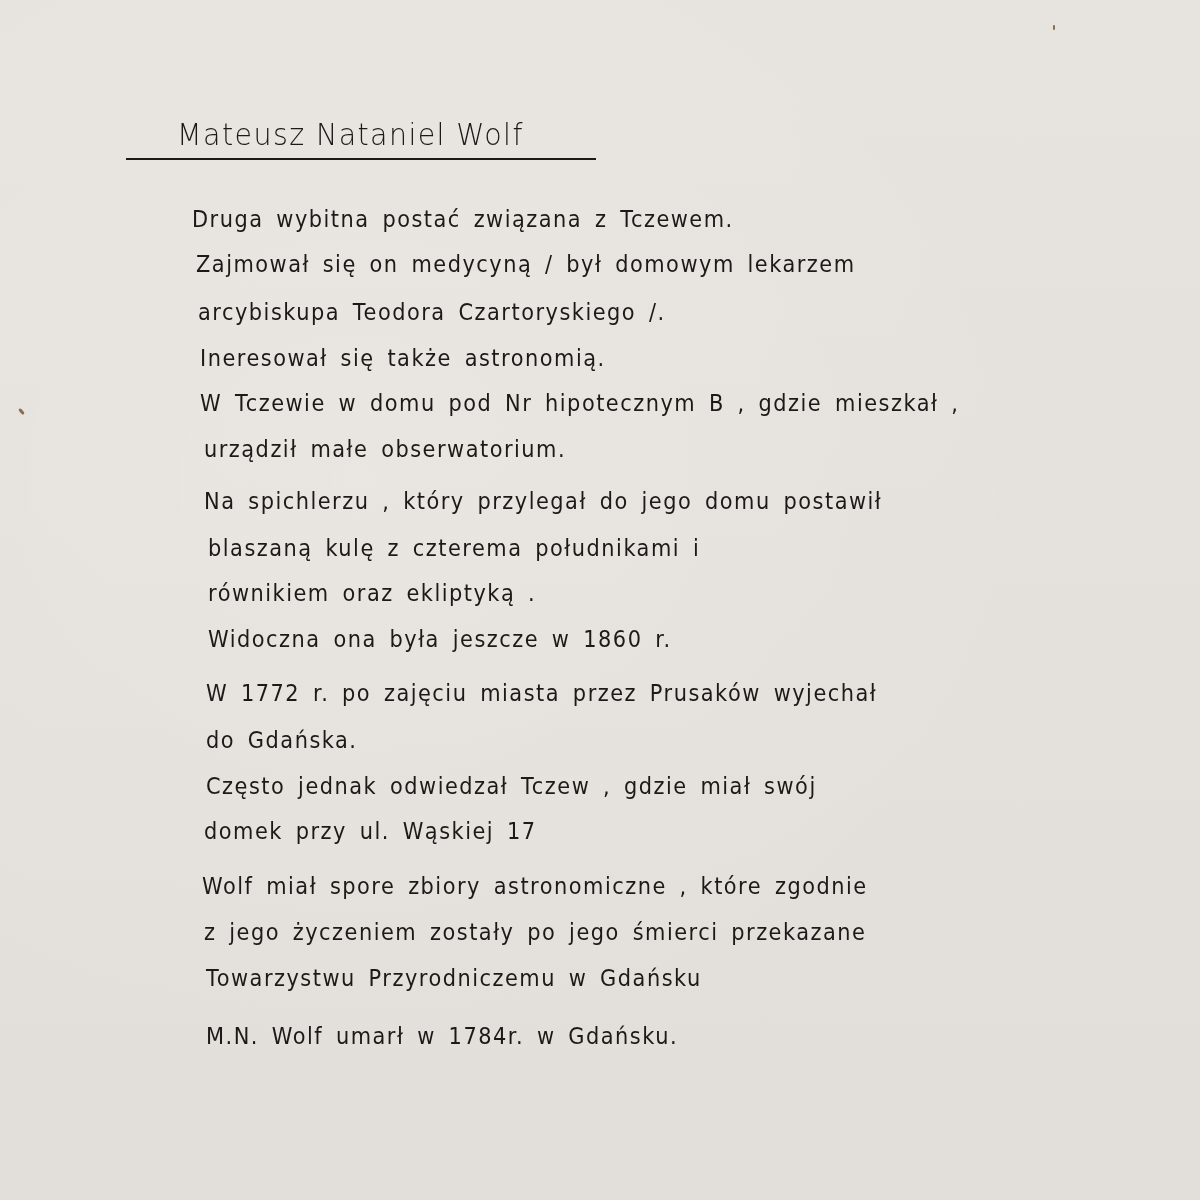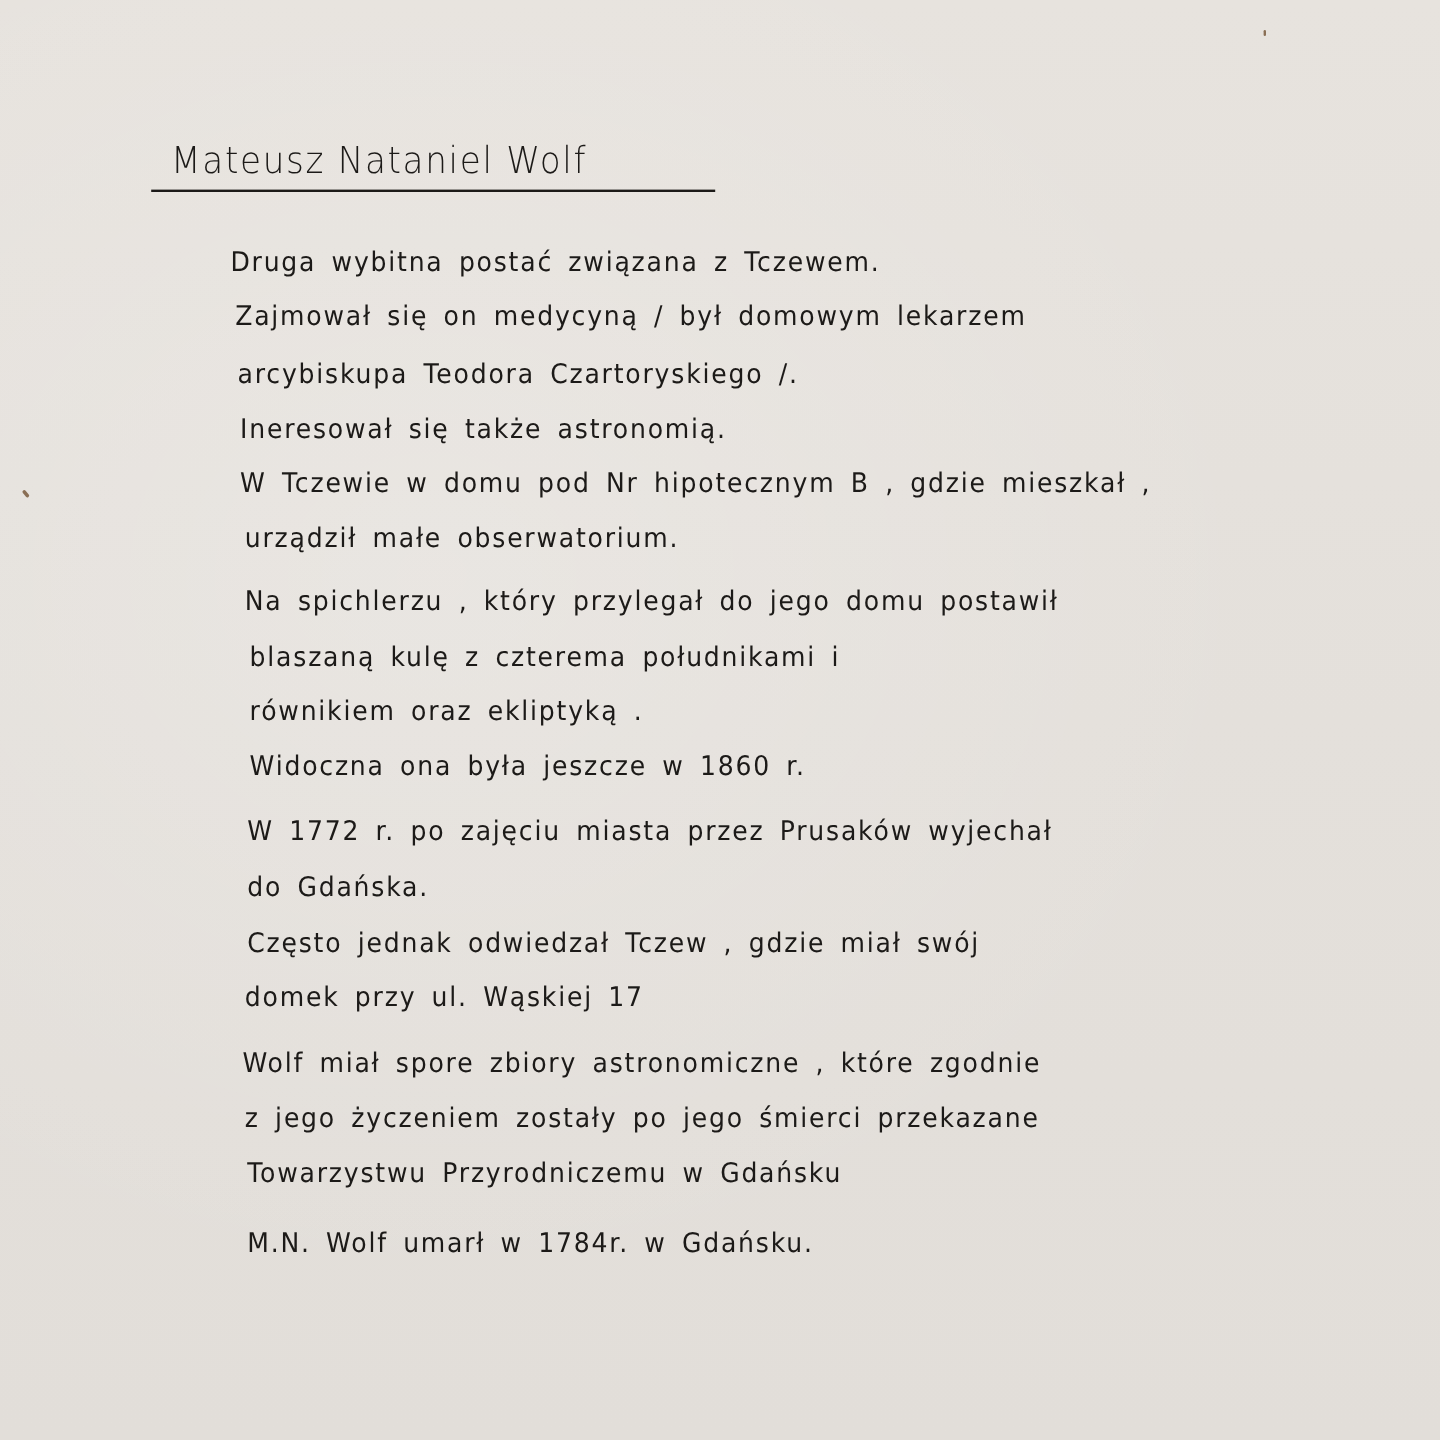--- a/index.html
+++ b/index.html
@@ -14,20 +14,21 @@
       overflow: hidden;
       font-family: "DejaVu Sans", sans-serif;
       color: #1c1a18;
     }
     .page {
       position: absolute;
       inset: 0;
       background:
         radial-gradient(ellipse at 30% 40%, rgba(255,255,255,0.18), rgba(0,0,0,0) 60%),
         linear-gradient(180deg, #e7e3de 0%, #e4e0db 50%, #e2ded9 100%);
+      text-align: center;
     }
     .speck {
       position: absolute;
       background: #8a6f55;
       border-radius: 2px;
     }
     .speck-1 { left: 20px; top: 408px; width: 3px; height: 7px; transform: rotate(-40deg); }
     .speck-2 { left: 1053px; top: 25px; width: 2px; height: 5px; }
 
     .title-wrap {

